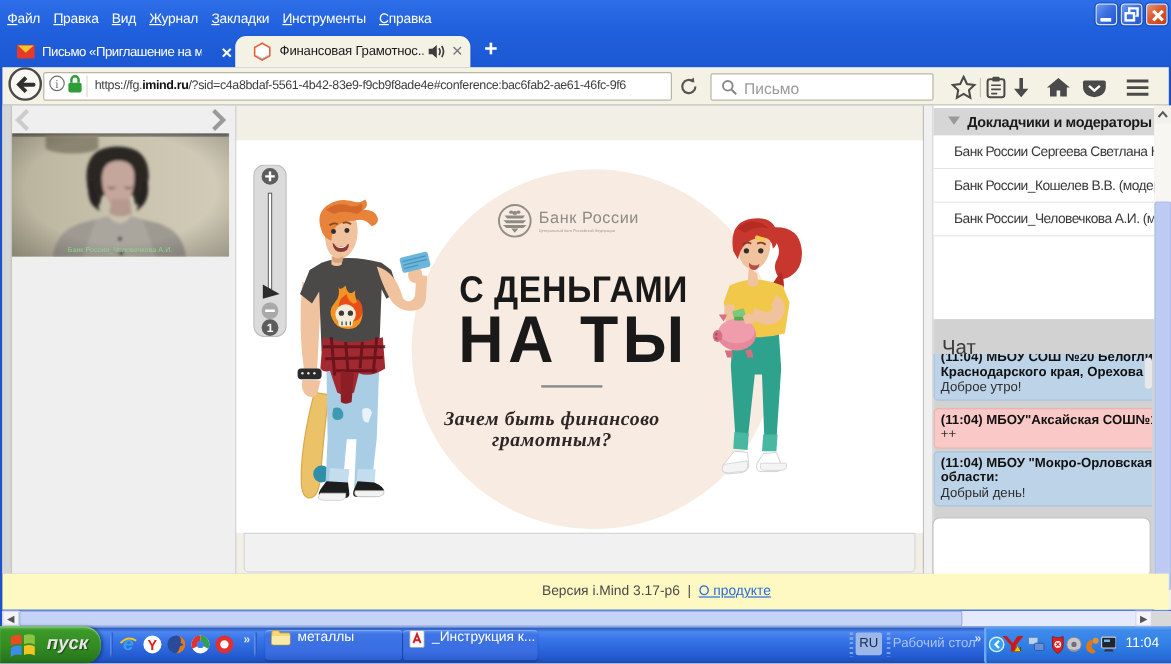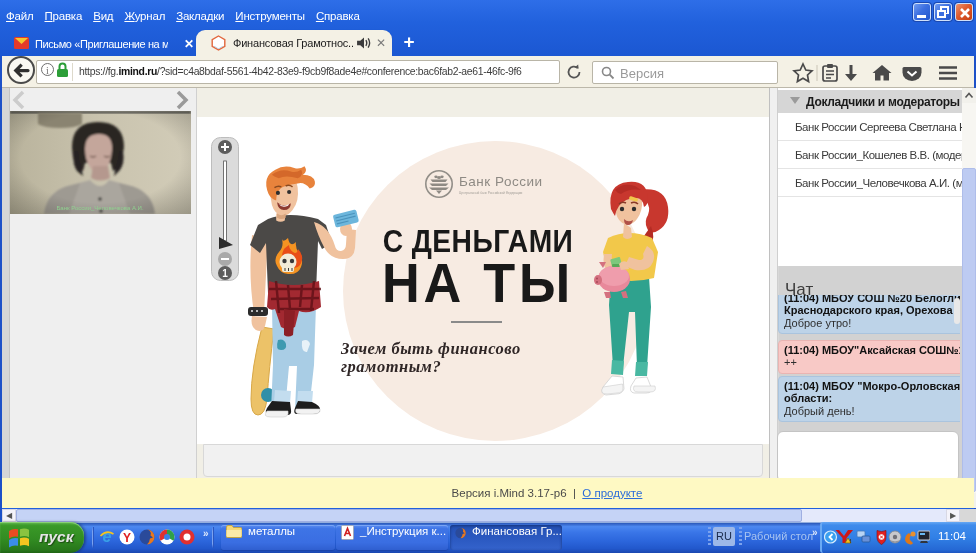--- a/index.html
+++ b/index.html
@@ -28,21 +28,21 @@
   .centerpane{left:196px;top:88px;width:574px;height:390px;background:#f1efe6;border-left:1px solid #d0d0d0;border-right:1px solid #c0c0c0;}
   .slide{left:197px;top:117px;width:572px;height:327px;background:#fff;overflow:hidden;}
   .slidefoot{left:203px;top:444px;width:560px;height:33px;background:#f1f1f1;border:1px solid #d8d8d8;border-radius:0 0 4px 4px;}
   .rightpane{left:770px;top:88px;width:192px;height:390px;background:#d8d8d8;border-left:1px solid #bdbdbd;}
   .vscroll{left:962px;top:88px;width:14px;height:420px;background:#f7f6f2;}
   
   .bigcircle{left:343px;top:141px;width:304px;height:300px;border-radius:50%;background:#f7ebe2;}
   .t1{left:328px;top:224px;width:300px;text-align:center;font-size:31px;font-weight:bold;letter-spacing:0.5px;color:#191919;transform:scaleX(0.91);}
   .t2{left:328px;top:251px;width:300px;text-align:center;font-size:55px;font-weight:bold;letter-spacing:4px;color:#191919;transform:scaleX(0.95);}
   .tline{left:451px;top:321px;width:51px;height:2px;background:#8a8a8a;}
-  .t3{left:341px;top:340px;width:280px;text-align:left;font-size:16.5px;font-style:italic;font-weight:bold;font-family:"Liberation Serif",serif;color:#2f2626;line-height:18px;letter-spacing:0.5px;}
+  .t3{left:320px;top:340px;width:280px;text-align:center;font-size:16.5px;font-style:italic;font-weight:bold;font-family:"Liberation Serif",serif;color:#2f2626;line-height:18px;letter-spacing:0.5px;}
   
   .versionbar{left:2px;top:478px;width:972px;height:30px;background:#fef9c3;color:#4a4a4a;font-size:11.5px;text-align:center;line-height:30px;text-indent:118px;}
   .hscroll{left:2px;top:509px;width:972px;height:13px;background:#e4e9fb;}
   
   .taskbar{left:0;top:522px;width:976px;height:31px;border-top:1px solid #93aedd;background:linear-gradient(180deg,#2b57b8 0%,#4c88f0 12%,#3a76e8 30%,#2c66dc 60%,#2258cc 85%,#1a47b0 100%);}
   .spk{left:778px;width:184px;height:28px;background:#fff;border-bottom:1px solid #e4e4e4;font-size:11.5px;letter-spacing:-0.45px;color:#3a3a3a;line-height:28px;padding-left:17px;white-space:nowrap;overflow:hidden;}
   .msg{position:absolute;left:1px;width:186px;border-radius:4px;font-size:11px;line-height:12.3px;padding:3px 0 4px 5px;color:#2e2e2e;white-space:nowrap;overflow:hidden;}
   .msg b{color:#111;}
   .blue{background:#bdd3e8;border:1px solid #aac4de;}
   .pink{background:#f8c9c6;border:1px solid #eab4b2;}
@@ -113,21 +113,21 @@
     <div class="abs urltext">https://fg.<b style="color:#111;">imind.ru</b>/?sid=c4a8bdaf-5561-4b42-83e9-f9cb9f8ade4e#conference:bac6fab2-ae61-46fc-9f6</div>
   <div class="abs" style="left:566px;top:64px;"><svg width="16" height="16" viewBox="0 0 16 16">
         <path d="M13.5 8 a5.5 5.5 0 1 1 -1.8 -4" stroke="#555" stroke-width="1.8" fill="none"></path>
         <path d="M12.2 0.5 L12.6 4.8 L8.5 3.6 Z" fill="#555"></path>
       </svg></div>
   <div class="abs searchbox"></div>
   <div class="abs" style="left:601px;top:66px;"><svg width="14" height="14" viewBox="0 0 14 14">
         <circle cx="5.5" cy="5.5" r="4" stroke="#888" stroke-width="1.6" fill="none"></circle>
         <path d="M8.7 8.7 L12.5 12.5" stroke="#888" stroke-width="1.8"></path>
       </svg></div>
-  <div class="abs" style="left:620px;top:66px;font-size:13px;color:#9a9a9a;">Версия</div>
+  <div class="abs" style="left:620px;top:66px;font-size:13px;color:#9a9a9a;">Письмо</div>
   <div class="abs" style="left:792px;top:62px;"><svg width="180" height="22" viewBox="0 0 180 22">
     <path d="M11 2 L13.8 8 L20 8.8 L15.5 13 L16.6 19.5 L11 16.3 L5.4 19.5 L6.5 13 L2 8.8 L8.2 8 Z" fill="none" stroke="#4a4a4a" stroke-width="1.7"></path>
     <rect x="24.5" y="3" width="1" height="16" fill="#c9c5b8"></rect>
     <rect x="31" y="4" width="14" height="15" rx="2" fill="none" stroke="#4a4a4a" stroke-width="1.7"></rect>
         <rect x="35" y="2" width="6" height="4" rx="1" fill="#4a4a4a"></rect>
         <path d="M34 9 h8 M34 12.5 h8 M34 16 h5" stroke="#4a4a4a" stroke-width="1.3"></path>
     <path d="M62 3 v9 h4.5 L60.5 19 L54.5 12 H59 V3 Z" fill="#4a4a4a" transform="translate(-1.5,0)"></path>
     <path d="M90 3 L99.5 11 H97 v7.5 h-5.5 v-5 h-3 v5 H83 V11 h-2.5 Z" fill="#4a4a4a"></path>
     <path d="M112 5 h16 a1.5 1.5 0 0 1 1.5 1.5 v4 a9.5 8.5 0 0 1 -19 0 v-4 A1.5 1.5 0 0 1 112 5 Z" fill="#4a4a4a"></path>
         <path d="M115.5 9.5 L120 13.5 L124.5 9.5" stroke="#fff" stroke-width="2" fill="none"></path>
@@ -181,21 +181,21 @@
   </svg></div>
 
   <div class="abs centerpane"></div>
   <div class="abs slide"></div>
   <div class="abs slidefoot"></div>
   <div class="abs bigcircle"></div>
   <div class="abs t1">С ДЕНЬГАМИ</div>
   <div class="abs t2">НА ТЫ</div>
   <div class="abs tline"></div>
   <div class="abs t3">Зачем быть финансово<br>грамотным?</div>
-  <div class="abs" style="left:424px;top:168px;"><svg width="120" height="32" viewBox="0 0 120 32">
+  <div class="abs" style="left:414px;top:168px;"><svg width="120" height="32" viewBox="0 0 120 32">
     <circle cx="15" cy="16" r="13.2" fill="none" stroke="#928e88" stroke-width="1.6"></circle>
     <g fill="#8e8a84">
       <ellipse cx="15" cy="9.5" rx="2" ry="1.6"></ellipse>
           <ellipse cx="12" cy="8.8" rx="1.7" ry="1.4"></ellipse>
           <ellipse cx="18" cy="8.8" rx="1.7" ry="1.4"></ellipse>
       <path d="M6.5 11.5 h17 l-2 2.6 h-13 z"></path>
       <path d="M5.5 15.5 h19 l-2.5 2.6 h-14 z"></path>
       <path d="M5 19.5 h20 l-3 2.6 h-14 z"></path>
       <path d="M12 22.5 h6 l-3 3.5 z"></path>
     </g>
@@ -388,27 +388,20 @@
         <path d="M0.5 5 h15 v5.5 a1.5 1.5 0 0 1 -1.5 1.5 h-12 a1.5 1.5 0 0 1 -1.5 -1.5 Z" fill="#fbe9a8"></path>
       </svg>
       <span style="margin-left:6px;">металлы</span>
     </div>
   <div class="abs tbtn" style="left:336px;width:112px;">
       <svg style="margin-left:5px;" width="13" height="15" viewBox="0 0 13 15">
         <rect x="0.5" y="0.5" width="12" height="14" rx="1" fill="#fff" stroke="#a0a0a0" stroke-width="0.7"></rect>
         <path d="M3.5 11 L6.5 3.5 L9.5 11 M4.8 8.5 h3.4" stroke="#d02020" stroke-width="1.6" fill="none"></path>
       </svg>
       <span style="margin-left:6px;">_Инструкция к...</span>
-    </div>
-  <div class="abs tbtn" style="left:450px;width:112px;background:linear-gradient(180deg,#2450b4 0%,#2c5ac2 60%,#3463cc 100%);box-shadow:inset 0 1px 3px #16337a;">
-      <svg style="margin-left:5px;" width="16" height="16" viewBox="0 0 16 16">
-        <circle cx="8" cy="8" r="7.5" fill="#2a4a9a"></circle>
-        <path d="M8 0.5 a7.5 7.5 0 0 1 0 15 a9 9 0 0 0 3 -6 l3 -1 -2.5 -2 q1 -3 -1 -5 z" fill="#e87820"></path>
-      </svg>
-      <span style="margin-left:6px;">Финансовая Гр...</span>
     </div>
 
   <div class="abs" style="left:708px;top:527px;width:3px;height:20px;background:repeating-linear-gradient(180deg,#7ba2ee 0 2px,transparent 2px 4px);"></div>
     <div class="abs" style="left:713px;top:527px;width:22px;height:19px;background:#9db8e8;border-radius:2px;color:#1a2a4a;font-size:11px;text-align:center;line-height:19px;">RU</div>
     <div class="abs" style="left:739px;top:527px;width:3px;height:20px;background:repeating-linear-gradient(180deg,#7ba2ee 0 2px,transparent 2px 4px);"></div>
   <div class="abs" style="left:744px;top:530px;color:#a8c4f0;font-size:11px;">Рабочий стол</div>
   <div class="abs" style="left:812px;top:527px;color:#dfe8fa;font-size:10px;font-weight:bold;">»</div>
   <div class="abs" style="left:820px;top:522px;width:156px;height:31px;background:linear-gradient(180deg,#66a8f4 0%,#3f8beb 10%,#3180e6 50%,#2568d4 90%,#1d55c0 100%);border-left:2px solid #6aaaf4;border-radius:3px 0 0 3px;"></div>
   <div class="abs" style="left:824px;top:529px;"><svg width="106" height="18" viewBox="0 0 106 18">
     <circle cx="6.5" cy="8" r="6" fill="#3aa0f0" stroke="#d8ecfc" stroke-width="1.2"></circle>

